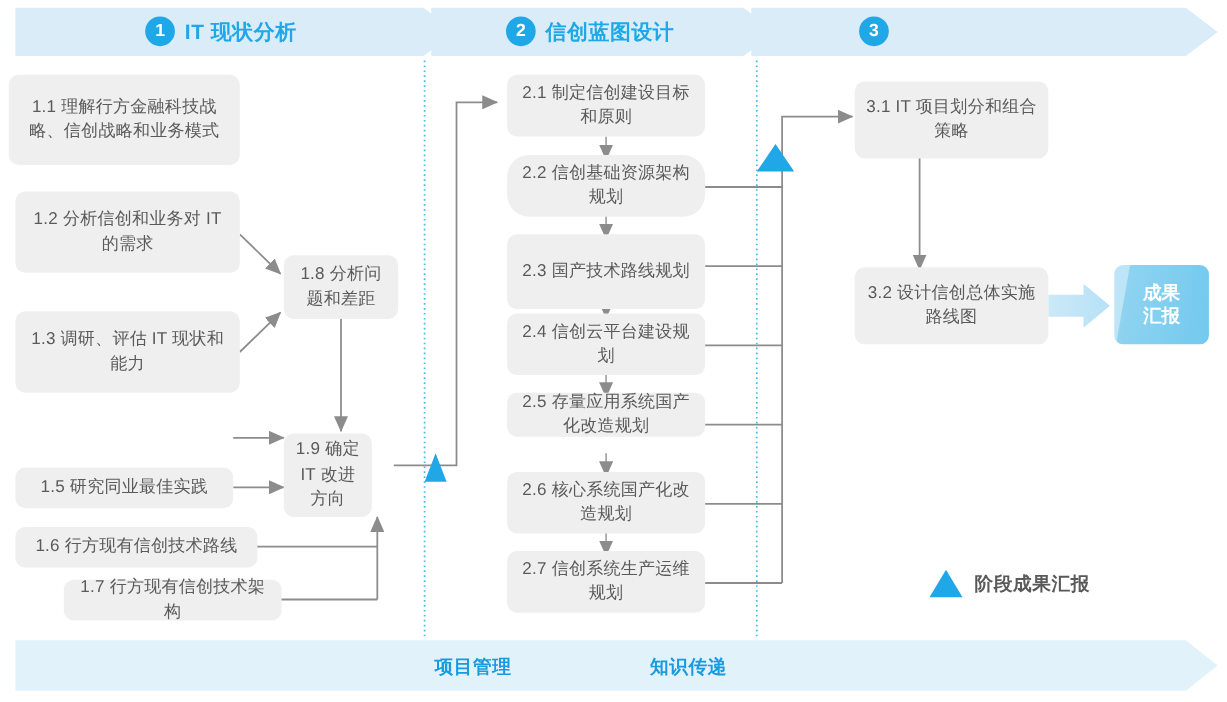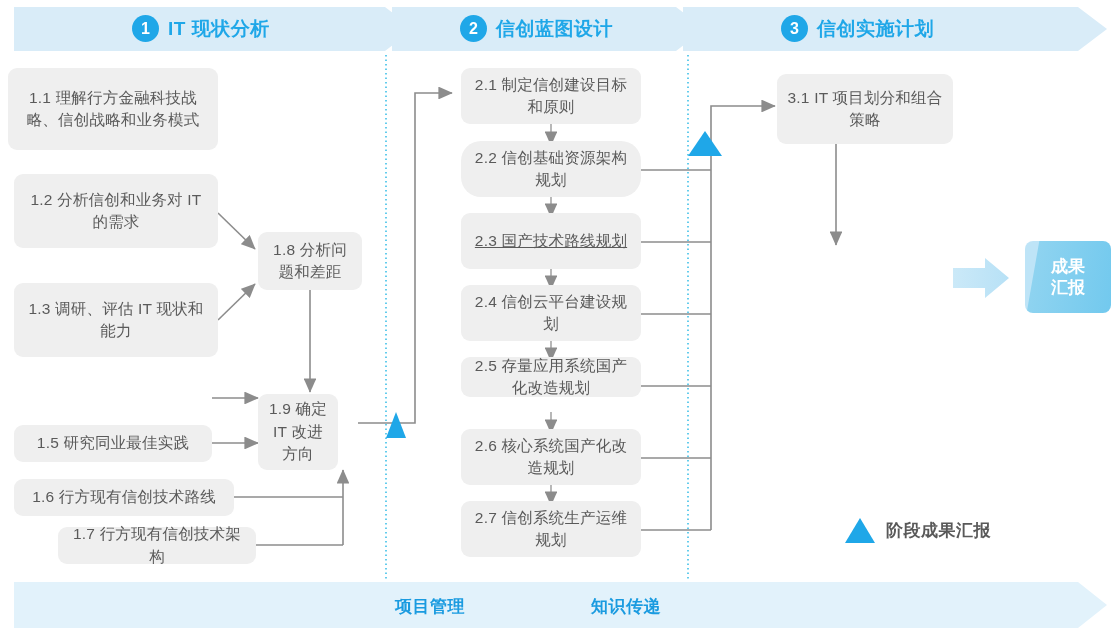--- a/index.html
+++ b/index.html
@@ -8,21 +8,21 @@
   svg.layer{position:absolute;left:0;top:0;width:1115px;height:638px;pointer-events:none;}
   .node{position:absolute;background:#EFEFEF;border-radius:9px;color:#5A5A5A;
         display:flex;align-items:center;justify-content:center;text-align:center;
         font-size:15.5px;line-height:1.45;letter-spacing:.2px;padding:4px 8px;box-sizing:border-box;}
   .hdr-label{position:absolute;display:flex;align-items:center;gap:9px;}
   .hdr-num{width:27px;height:27px;border-radius:50%;background:#1FA7E8;color:#fff;
            font-size:16px;font-weight:bold;display:flex;align-items:center;justify-content:center;}
   .hdr-text{color:#1FA7E8;font-size:19px;font-weight:bold;letter-spacing:.5px;}
   .badge{position:absolute;border-radius:8px;color:#ffffff;font-weight:bold;font-size:17px;
          line-height:1.25;display:flex;align-items:center;justify-content:center;text-align:center;
-         background:linear-gradient(100deg,#BEE4F7 0%,#BEE4F7 14%,#8ED3F0 15%,#72C9EE 100%);margin-left:12px;}
+         background:linear-gradient(100deg,#BEE4F7 0%,#BEE4F7 14%,#8ED3F0 15%,#72C9EE 100%);}
   .legend{position:absolute;display:flex;align-items:center;gap:11px;}
   .legend-tri{width:0;height:0;border-left:15px solid transparent;border-right:15px solid transparent;border-bottom:25px solid #1FA7E8;}
   .legend-text{color:#595959;font-size:17px;font-weight:bold;letter-spacing:.5px;}
   .btm-label{position:absolute;color:#1A9BE0;font-size:17px;font-weight:bold;letter-spacing:.5px;}
 </style>
 </head>
 <body>
 
 <div id="stage">
 
@@ -106,41 +106,41 @@
   <div class="hdr-label" style="left:132px;top:15px;">
     <span class="hdr-num">1</span>
     <span class="hdr-text">IT 现状分析</span>
   </div>
   <div class="hdr-label" style="left:460px;top:15px;">
     <span class="hdr-num">2</span>
     <span class="hdr-text">信创蓝图设计</span>
   </div>
   <div class="hdr-label" style="left:781px;top:15px;">
     <span class="hdr-num">3</span>
-    <span class="hdr-text">信创实施计划</span>
   </div>
 
   <div class="node" style="left:8px;top:68px;width:210px;height:82px;">1.1 理解行方金融科技战略、信创战略和业务模式</div>
   <div class="node" style="left:14px;top:174px;width:204px;height:74px;">1.2 分析信创和业务对 IT 的需求</div>
   <div class="node" style="left:14px;top:283px;width:204px;height:74px;">1.3 调研、评估 IT 现状和能力</div>
   <div class="node" style="left:14px;top:425px;width:198px;height:37px;">1.5 研究同业最佳实践</div>
   <div class="node" style="left:14px;top:479px;width:220px;height:37px;">1.6 行方现有信创技术路线</div>
   <div class="node" style="left:14px;top:527px;width:198px;height:37px;margin-left:44px;">1.7 行方现有信创技术架构</div>
   <div class="node" style="left:258px;top:232px;width:104px;height:58px;">1.8 分析问题和差距</div>
   <div class="node" style="left:258px;top:394px;width:80px;height:76px;">1.9 确定 IT 改进方向</div>
 
   <div class="node" style="left:461px;top:68px;width:180px;height:56px;">2.1 制定信创建设目标和原则</div>
   <div class="node" style="left:461px;top:141px;width:180px;height:56px;border-radius:20px;">2.2 信创基础资源架构规划</div>
-  <div class="node" style="left:461px;top:213px;width:180px;height:56px;text-decoration:underline;">2.3 国产技术路线规划</div>
+  <div class="node" style="left:461px;top:213px;width:180px;height:68px;">2.3 国产技术路线规划</div>
   <div class="node" style="left:461px;top:285px;width:180px;height:56px;">2.4 信创云平台建设规划</div>
   <div class="node" style="left:461px;top:357px;width:180px;height:40px;">2.5 存量应用系统国产化改造规划</div>
   <div class="node" style="left:461px;top:429px;width:180px;height:56px;">2.6 核心系统国产化改造规划</div>
   <div class="node" style="left:461px;top:501px;width:180px;height:56px;">2.7 信创系统生产运维规划</div>
 
   <div class="node" style="left:777px;top:74px;width:176px;height:70px;">3.1 IT 项目划分和组合策略</div>
+  <div class="node" style="left:777px;top:243px;width:176px;height:70px;">3.2 设计信创总体实施路线图</div>
 
   <div class="badge" style="left:1013px;top:241px;width:86px;height:72px;">
     <div>
       <div>成果</div>
       <div>汇报</div>
     </div>
   </div>
 
   <div class="legend" style="left:845px;top:518px;">
     <span class="legend-tri"></span>

